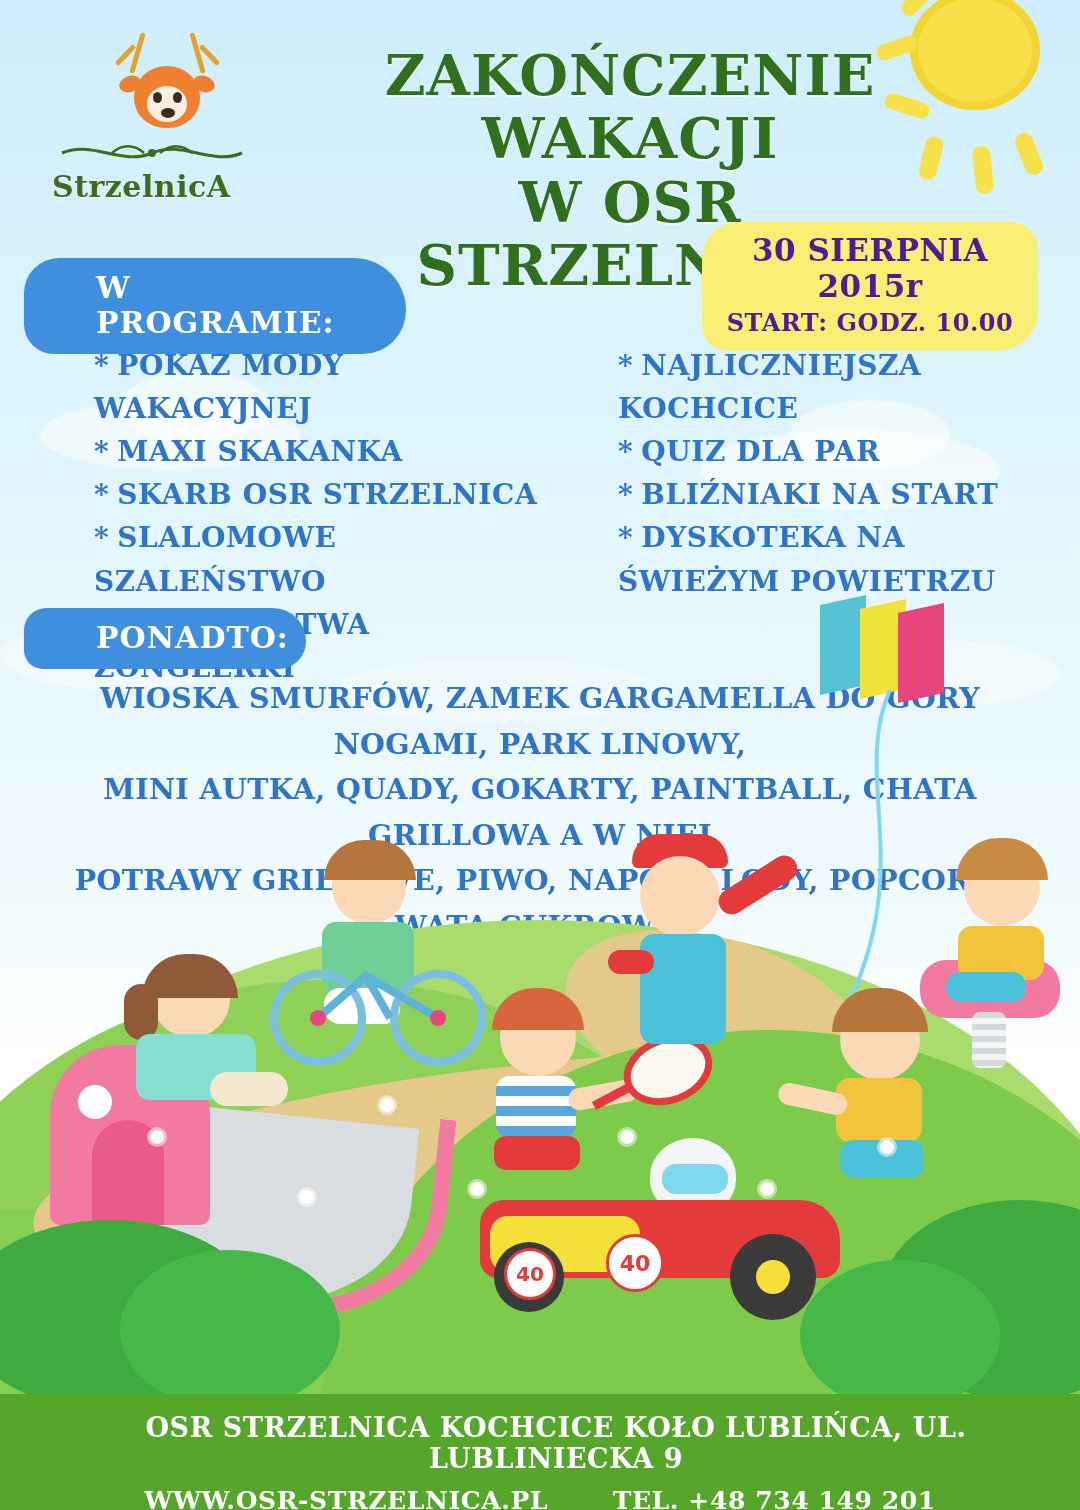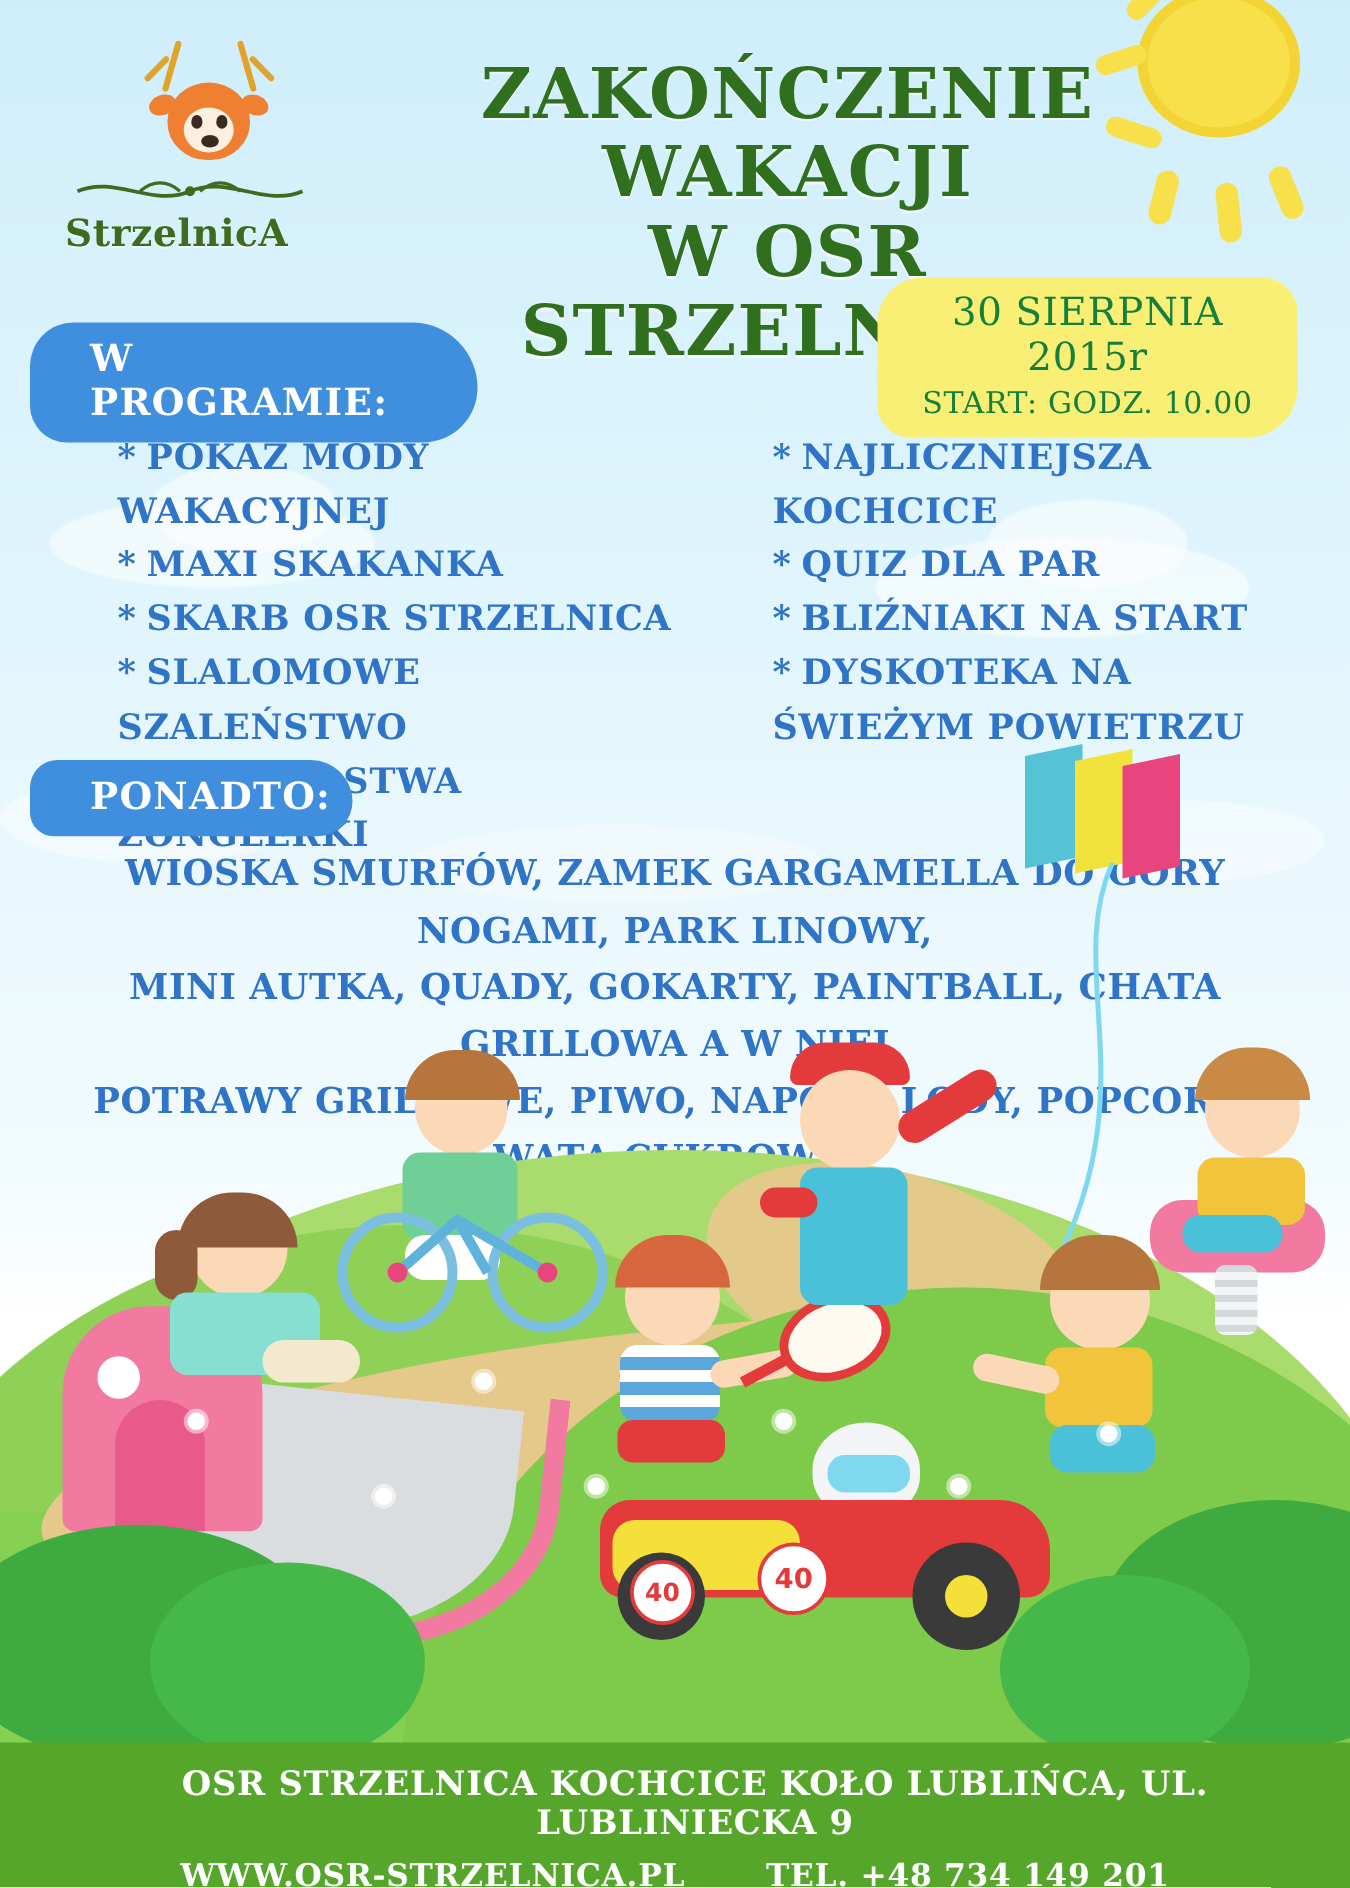--- a/index.html
+++ b/index.html
@@ -154,37 +154,37 @@
   
   .date-badge {
     position: absolute;
     right: 42px;
     top: 222px;
     width: 320px;
     padding: 10px 8px 14px;
     text-align: center;
     background: #f8ef74;
     border-radius: 36px 28px 40px 26px;
-    color: #15803d;
-    font-family: "DejaVu Serif", serif;
-    font-weight: normal;
+    color: #4c1d95;
+    font-family: "DejaVu Serif", serif;
+    font-weight: bold;
   }
   .date-badge .d1 { font-size: 31px; letter-spacing: .5px; }
   .date-badge .d2 { font-size: 24px; margin-top: 4px; letter-spacing: .5px; }
 
   
   .ribbon {
     position: absolute;
     background: #3f8fde;
     color: #ffffff;
     font-family: "DejaVu Serif", serif;
     font-weight: bold;
     font-size: 30px;
     letter-spacing: 1px;
-    padding: 12px 40px 14px 48px;
+    padding: 12px 40px 14px 72px;
     border-radius: 40px 60px 50px 34px;
   }
   .ribbon.program { left: 24px; top: 258px; width: 270px; }
   .ribbon.ponadto { left: 24px; top: 608px; width: 170px; }
 
   
   .list {
     position: absolute;
     color: #2f74c6;
     font-family: "DejaVu Serif", serif;

